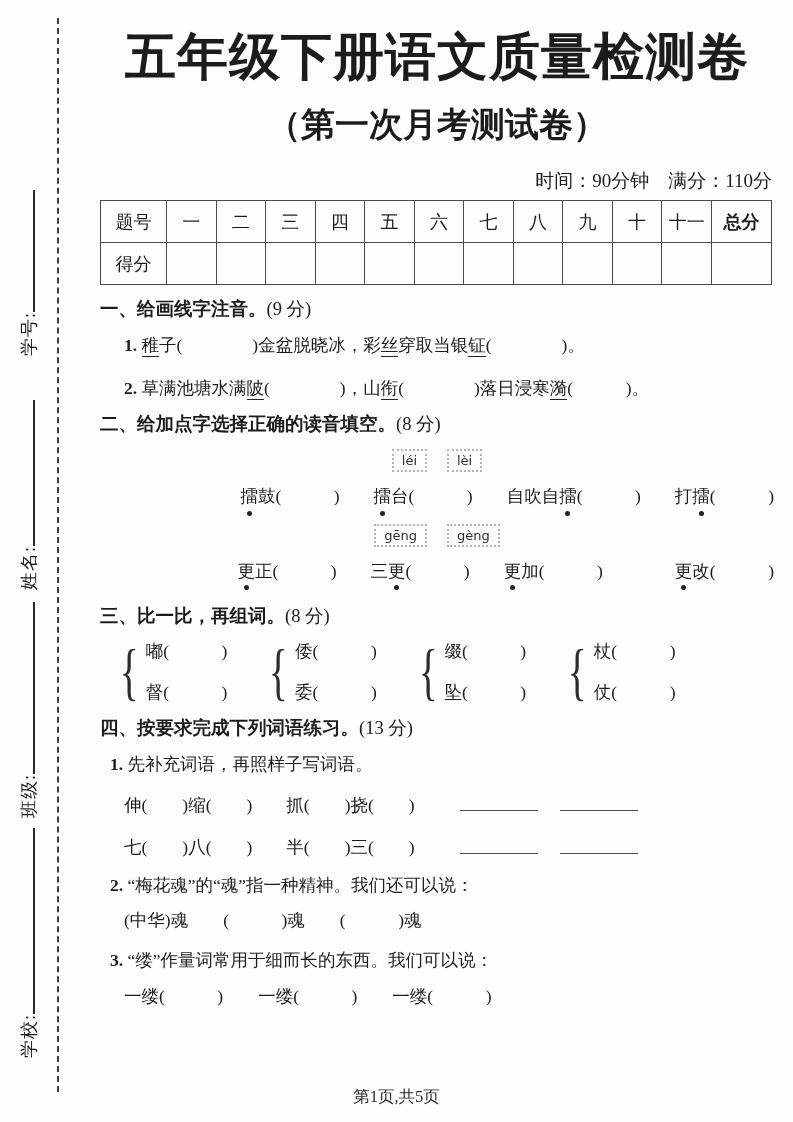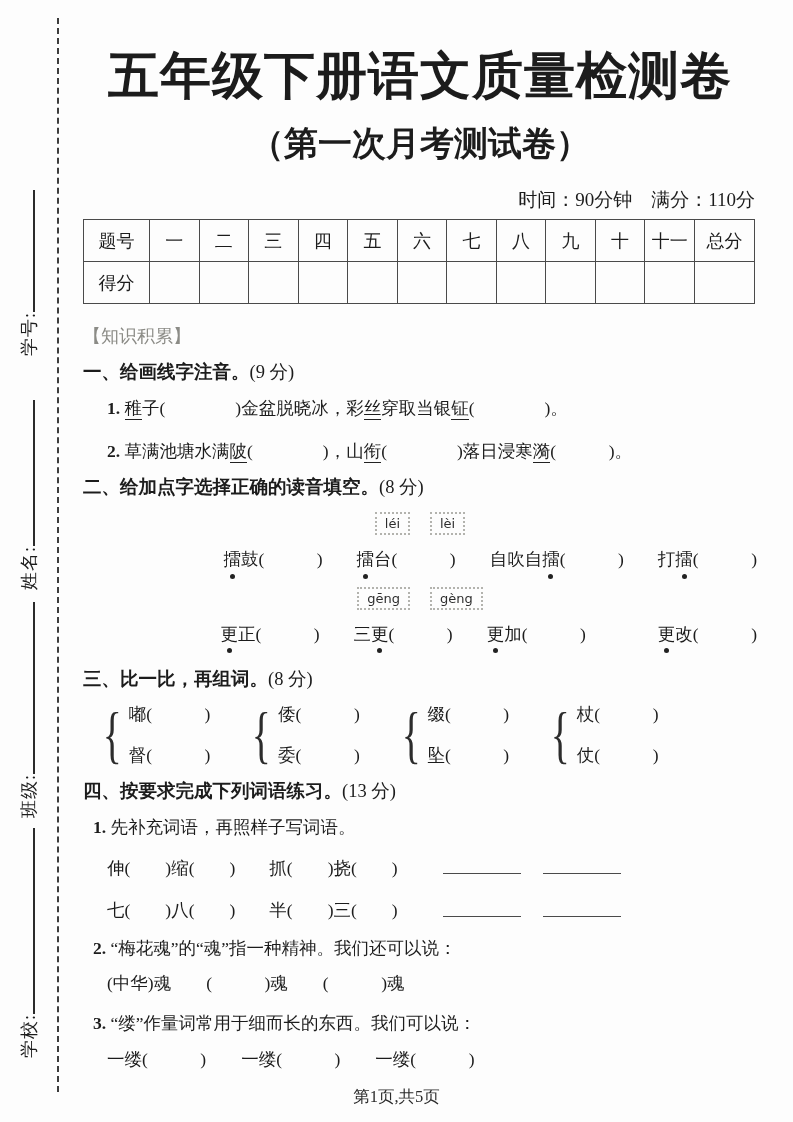--- a/index.html
+++ b/index.html
@@ -22,39 +22,39 @@
     transform:rotate(-90deg); transform-origin:0 0;
     font-size:18px; letter-spacing:1px; white-space:nowrap; color:#1c1c1c;
   }
   .seal-blank { display:inline-block; height:1.08em; border-bottom:2px solid #2a2a2a; vertical-align:baseline; }
   .sb1 { width:186px; margin-right:10px; }
   .sb2 { width:172px; margin-right:12px; }
   .sb3 { width:146px; margin-right:44px; }
   .sb4 { width:122px; }
 
   
-  .content { position:absolute; left:83px; top:0; width:674px;margin-top:19px; }
+  .content { position:absolute; left:100px; top:0; width:674px; }
 
   .page-title {
     margin-top:28px; text-align:center;
     font-size:51px; font-weight:700; letter-spacing:1px; line-height:1.15;
   }
   .page-subtitle {
     margin-top:18px; text-align:center;
     font-size:34px; font-weight:700; line-height:1.2;
   }
   .exam-meta { margin-top:26px; text-align:right; font-size:19px; line-height:1.1; padding-right:2px; }
 
   table.score-table { margin-top:8px; width:672px; border-collapse:collapse; table-layout:fixed; }
   .score-table td {
     border:1.5px solid #4a4a4a; height:42px; text-align:center;
     font-size:18px; padding:0;
   }
   .score-table td.lblcol { width:66px; }
-  .score-table td.sumcol { width:60px; }
+  .score-table td.sumcol { width:60px;font-weight:bold; }
 
   .section-tag { margin-top:20px; font-size:18px; color:#8b8b86; font-family:"Liberation Sans","DejaVu Sans",sans-serif; }
 
   .q-title { margin-top:14px; font-size:18.5px; line-height:1.18; }
   .q-title .qt { font-weight:700; font-family:Liberation Mono, monospace; }
   .q-title .qscore { font-weight:400; }
 
   .line { font-size:17.5px; line-height:1.25; }
   .indent1 { padding-left:24px; }
   .indent2 { padding-left:12px; }
@@ -129,21 +129,20 @@
       <td></td>
       <td></td>
       <td></td>
       <td></td>
       <td></td>
       <td class="sumcol"></td>
     </tr>
   </tbody>
     </table>
 
-  <div class="section-tag">【知识积累】</div>
 
   <div class="q-title"><span class="qt">一、给画线字注音。</span><span class="qscore">(9 分)</span></div>
   <div class="line indent1" style="margin-top:13px;"><span class="s-b">1. </span><span class="s-u">稚</span><span class="s-p">子(　　　　)金盆脱晓冰，彩</span><span class="s-u">丝</span><span class="s-p">穿取当银</span><span class="s-u">钲</span><span class="s-p">(　　　　)。</span></div>
   <div class="line indent1" style="margin-top:21px;"><span class="s-b">2. </span><span class="s-p">草满池塘水满</span><span class="s-u">陂</span><span class="s-p">(　　　　)，山</span><span class="s-u">衔</span><span class="s-p">(　　　　)落日浸寒</span><span class="s-u">漪</span><span class="s-p">(　　　)。</span></div>
 
   <div class="q-title"><span class="qt">二、给加点字选择正确的读音填空。</span><span class="qscore">(8 分)</span></div>
   <div class="pinyin-row"><span class="s-box">léi</span><span class="s-box">lèi</span></div>
   <div class="line indent2 dotted-row"><span class="s-d">擂</span><span class="s-p">鼓(　　　)</span><span class="s-gap"></span><span class="s-d">擂</span><span class="s-p">台(　　　)</span><span class="s-gap"></span><span class="s-p">自吹自</span><span class="s-d">擂</span><span class="s-p">(　　　)</span><span class="s-gap"></span><span class="s-p">打</span><span class="s-d">擂</span><span class="s-p">(　　　)</span></div>
   <div class="pinyin-row" style="margin-top:8px;"><span class="s-box">gēng</span><span class="s-box">gèng</span></div>
   <div class="line indent2 dotted-row"><span class="s-d">更</span><span class="s-p">正(　　　)</span><span class="s-gap"></span><span class="s-p">三</span><span class="s-d">更</span><span class="s-p">(　　　)</span><span class="s-gap"></span><span class="s-d">更</span><span class="s-p">加(　　　)</span><span class="s-gapL"></span><span class="s-d">更</span><span class="s-p">改(　　　)</span></div>

